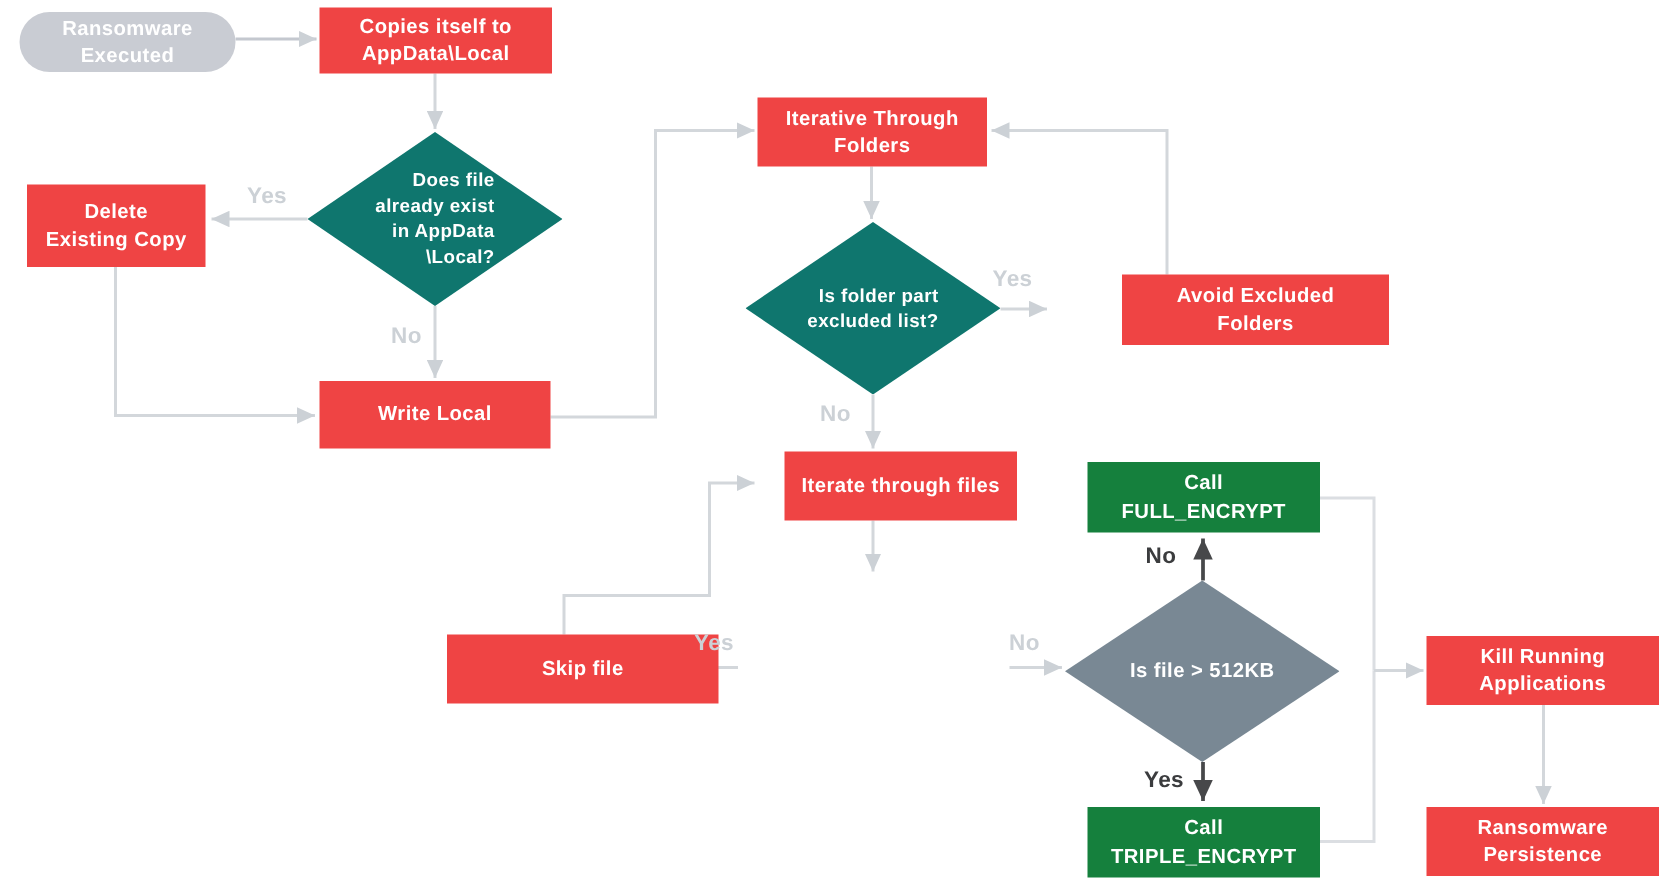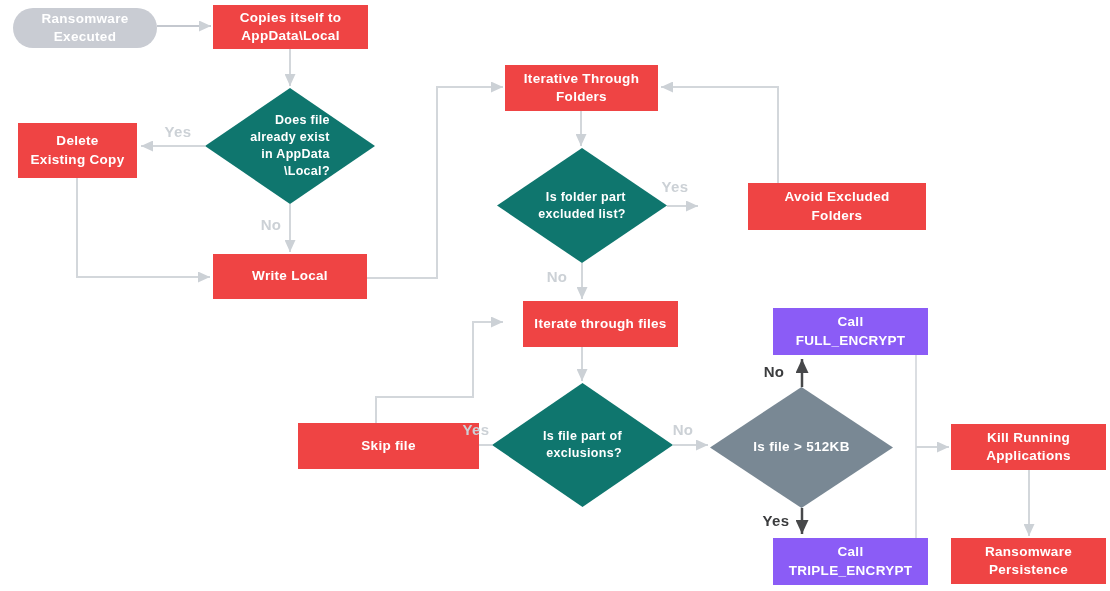--- a/index.html
+++ b/index.html
@@ -8,21 +8,21 @@
     font-family:"Liberation Sans", sans-serif;
   }
   .edges{position:absolute;left:0;top:0;width:1110px;height:591px;}
   .node{
     position:absolute;display:flex;align-items:center;justify-content:center;
     text-align:center;color:#ffffff;font-weight:600;font-size:13.5px;
     line-height:1.35;white-space:pre-line;letter-spacing:.3px;box-sizing:border-box;
   }
   .pill{background:#c9ccd3;border-radius:21px;}
   .box-faded{background:#ef4444;justify-content:center;}
-  .box-active{background:#8b5cf6;margin-left:48px;}
+  .box-active{background:#15803d;}
   .diamond{clip-path:polygon(50% 0%,100% 50%,50% 100%,0% 50%);font-size:12.5px;}
   .diamond-faded{background:#0f766e;text-align:right;}
   .diamond-active{background:#798894;}
   .elabel{
     position:absolute;transform:translate(-50%,-50%);
     font-size:15px;font-weight:600;color:#ccd1d6;letter-spacing:.3px;
   }
   .elabel.dark{color:#3b3c3e;font-weight:700;}
 </style>
 </head>
@@ -100,24 +100,20 @@
 
   <div class="node box-faded" style="left:700px;top:183px;width:178px;height:47px;margin-left:48px;">
     <span>Avoid Excluded
 Folders</span>
   </div>
 
   <div class="node box-faded" style="left:505px;top:301px;width:155px;height:46px;margin-left:18px;">
     <span>Iterate through files</span>
   </div>
 
-  <div class="node diamond diamond-faded" style="left:492px;top:383px;width:181px;height:124px;">
-    <span>Is file part of
-exclusions?</span>
-  </div>
 
   <div class="node box-faded" style="left:298px;top:423px;width:181px;height:46px;">
     <span>Skip file</span>
   </div>
 
   <div class="node diamond diamond-active" style="left:710px;top:387px;width:183px;height:121px;font-size:13.5px;">
     <span>Is file &gt; 512KB</span>
   </div>
 
   <div class="node box-active" style="left:725px;top:308px;width:155px;height:47px;">

